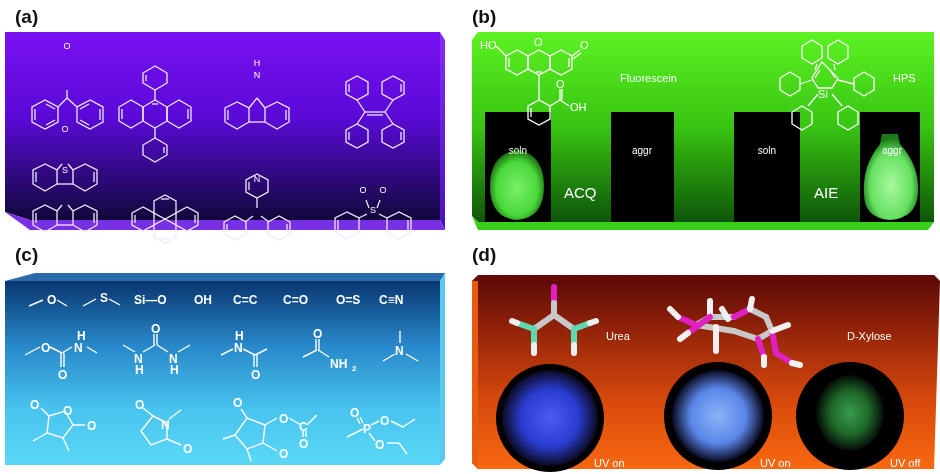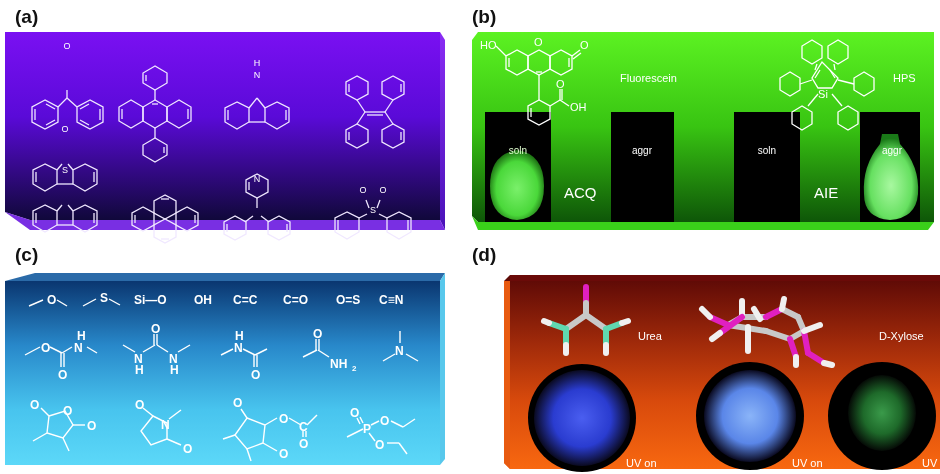--- a/index.html
+++ b/index.html
@@ -380,21 +380,21 @@
       <text x="345" y="144">O</text>
       <text x="358" y="160">P</text>
       <text x="375" y="152">O</text>
       <text x="370" y="176">O</text>
     </g>
   </svg>
 </div>
 
 <div class="panel-label" style="left:472px; top:244px;">(d)</div>
 
-<div class="box" style="left:472px; top:273px; width:387px; height:198px;margin-left:32px;">
+<div class="box" style="left:472px; top:273px; width:387px; height:198px;">
   <svg width="465" height="198">
     <defs>
       <linearGradient id="gd" x1="0" y1="0" x2="0" y2="1">
         <stop offset="0" stop-color="#5a0806"></stop>
         <stop offset="0.35" stop-color="#a02a0a"></stop>
         <stop offset="0.65" stop-color="#d84a0c"></stop>
         <stop offset="1" stop-color="#f86810"></stop>
       </linearGradient>
       <radialGradient id="blue1" cx="0.5" cy="0.5" r="0.5">
         <stop offset="0" stop-color="#4a5ef0"></stop>

